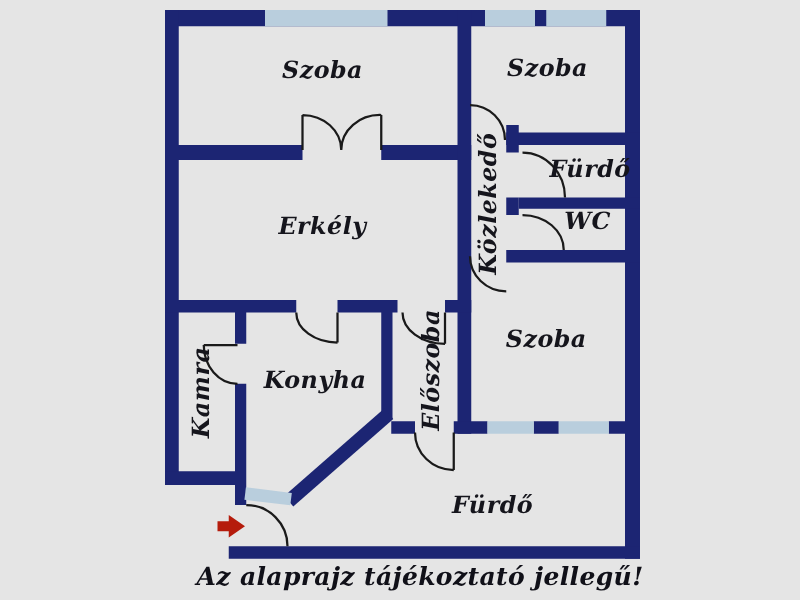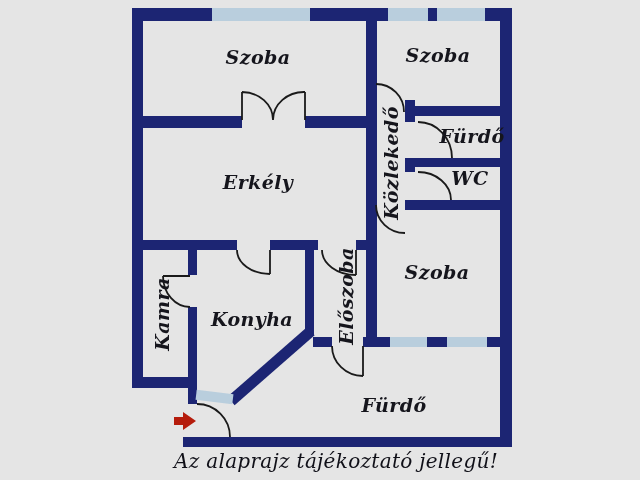--- a/index.html
+++ b/index.html
@@ -9,21 +9,21 @@
   }
   .plan-svg{position:absolute;left:0;top:0;width:640px;height:480px;}
   .lbl{
     position:absolute;transform:translate(-50%,-50%);
     font-style:italic;font-weight:bold;font-size:19px;color:#15151c;
     white-space:nowrap;letter-spacing:.4px;line-height:1;
   }
   .lbl.v{transform:translate(-50%,-50%) rotate(-90deg);}
   .disclaimer{
     position:absolute;transform:translate(-50%,-50%);
-    font-style:italic;font-weight:normal;font-size:20px;color:#101018;
+    font-style:italic;font-weight:bold;font-size:20px;color:#101018;
     white-space:nowrap;letter-spacing:.3px;line-height:1;
   }
 </style>
 </head>
 <body>
 
 <div class="canvas">
 
   <svg class="plan-svg" viewBox="0 0 640 480" aria-hidden="true">
 
@@ -95,18 +95,18 @@
   </svg>
 
   <div class="lbl" style="left:258px;top:57px">Szoba</div>
   <div class="lbl" style="left:438px;top:55px">Szoba</div>
   <div class="lbl" style="left:258px;top:182px">Erkély</div>
   <div class="lbl v" style="left:391px;top:163px">Közlekedő</div>
   <div class="lbl" style="left:472px;top:136px">Fürdő</div>
   <div class="lbl" style="left:470px;top:178px">WC</div>
   <div class="lbl" style="left:437px;top:272px">Szoba</div>
   <div class="lbl v" style="left:162px;top:314px">Kamra</div>
-  <div class="lbl" style="left:252px;top:319px">Konyha</div>
+  <div class="lbl" style="left:252px;top:305px">Konyha</div>
   <div class="lbl v" style="left:346px;top:296px">Előszoba</div>
   <div class="lbl" style="left:394px;top:405px">Fürdő</div>
 
   <div class="disclaimer" style="left:336px;top:461px">Az alaprajz tájékoztató jellegű!</div>
 </div>
 
 </body></html>

